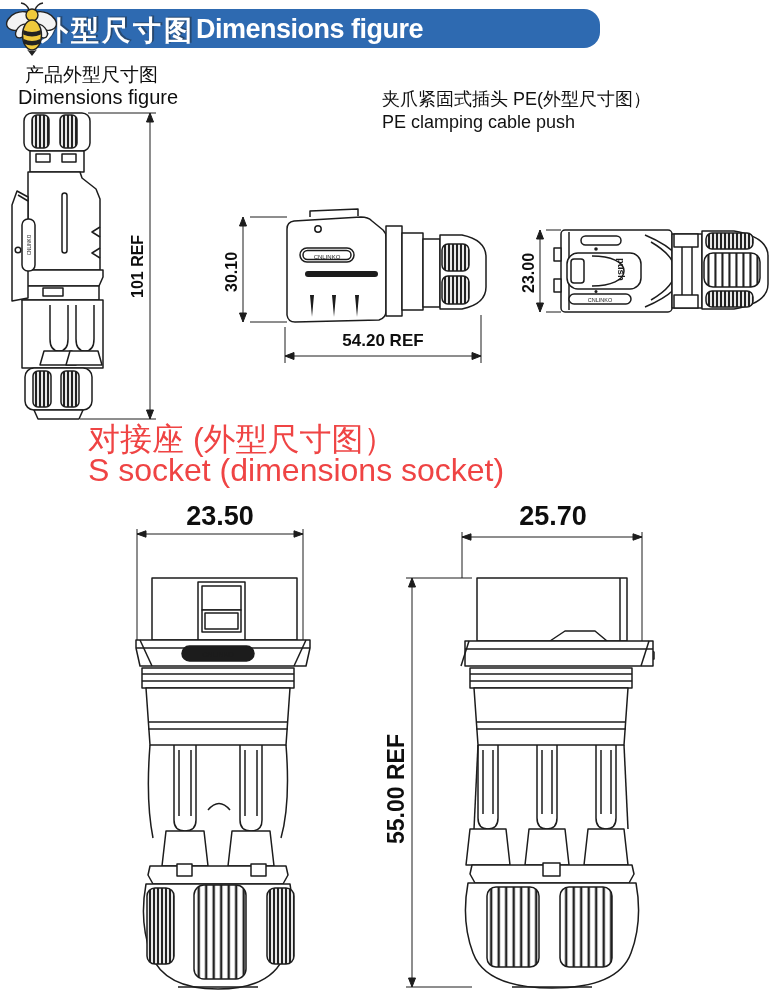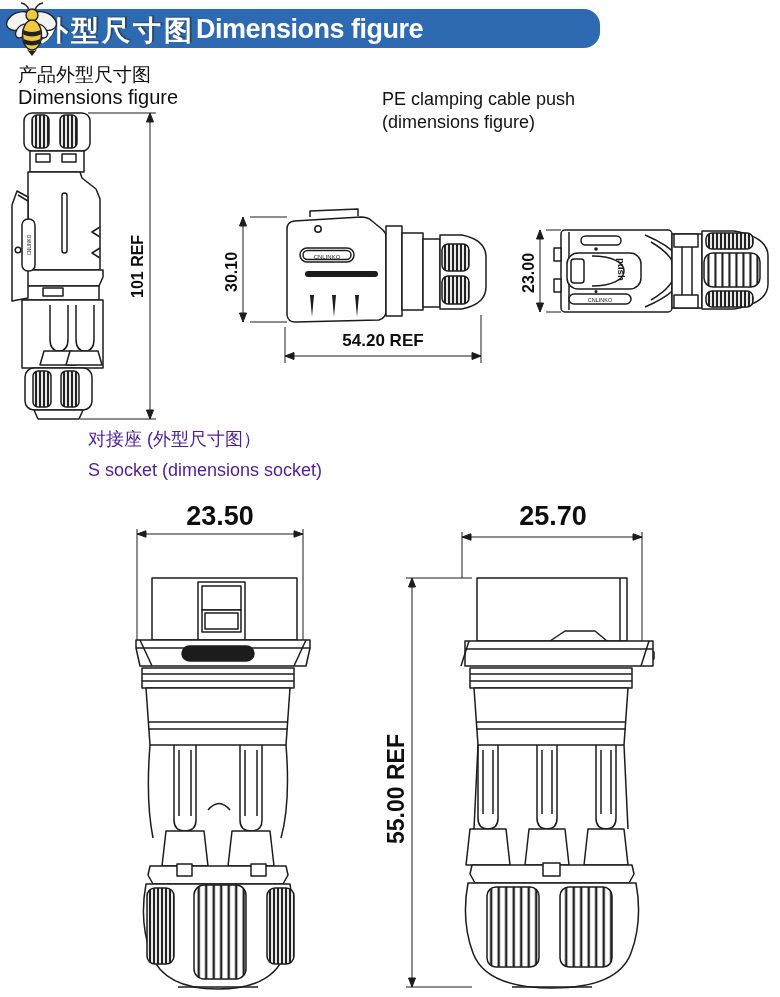--- a/index.html
+++ b/index.html
@@ -8,23 +8,23 @@
   .abs{position:absolute;}
   
   #banner{left:0;top:9px;width:600px;height:39px;background:#2e6ab1;
           border-radius:0 16px 16px 0;}
   .banner-zh{left:40px;top:3px;font-size:28px;font-weight:700;color:#fff;letter-spacing:3px;
              text-shadow:2px -1px 0 rgba(30,30,30,.45);}
   .banner-en{left:196px;top:5px;font-size:27px;font-weight:700;color:#fff;letter-spacing:-.5px;}
   
   .lbl{font-size:19px;line-height:22px;color:#0e0e0e;}
   #lbl-product{left:18px;top:64px;}
-  #lbl-product .zh{}
+  #lbl-product .zh{margin-left:7px;}
   #lbl-pe{left:382px;top:88px;font-size:18px;line-height:23px;}
-  #heading-socket{left:88px;top:424px;font-size:18px;line-height:31px;color:#4c1d95;}
+  #heading-socket{left:88px;top:424px;font-size:32px;line-height:31px;color:#ef4444;}
   svg{position:absolute;overflow:visible;}
   .dt{font-family:"Liberation Sans","DejaVu Sans",sans-serif;font-weight:700;fill:#0e0e0e;}
   .lt{font-family:"Liberation Sans","DejaVu Sans",sans-serif;fill:#1c1c1c;}
 </style>
 </head>
 <body>
 
 <div id="page">
 
   <div id="banner" class="abs">
@@ -47,22 +47,22 @@
       <path d="M21,49.5 Q26,52.5 31,49.5 L26,56 Z" fill="#222" stroke="none"></path>
     </g>
   </svg>
 
   <div id="lbl-product" class="abs lbl">
     <div class="zh">产品外型尺寸图</div>
     <div style="font-size:20px;">Dimensions figure</div>
   </div>
 
   <div id="lbl-pe" class="abs">
+    <div>夹爪紧固式插头 PE(外型尺寸图）</div>
     <div>PE clamping cable push</div>
-    <div>(dimensions figure)</div>
   </div>
 
   <div id="heading-socket" class="abs">
     <div>对接座 (外型尺寸图）</div>
     <div>S socket (dimensions socket)</div>
   </div>
 
   <svg class="abs" style="left:10px;top:105px;" width="170" height="320" viewBox="0 0 170 320">
     <defs>
       <pattern id="kdA" width="4" height="4" patternUnits="userSpaceOnUse">

